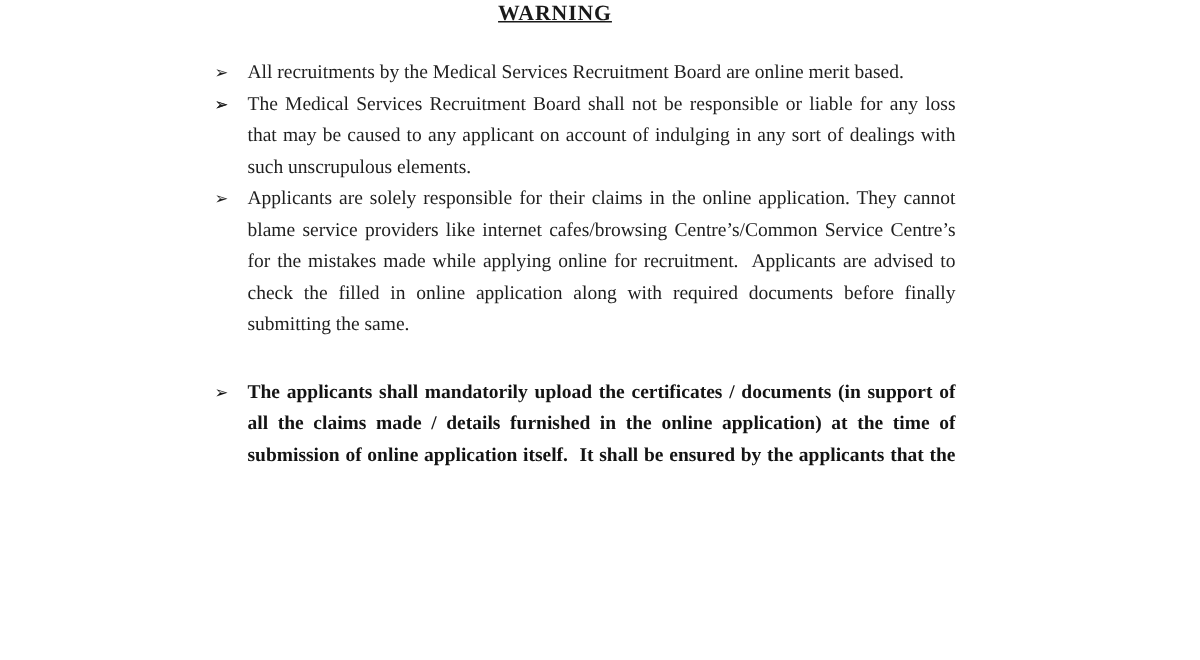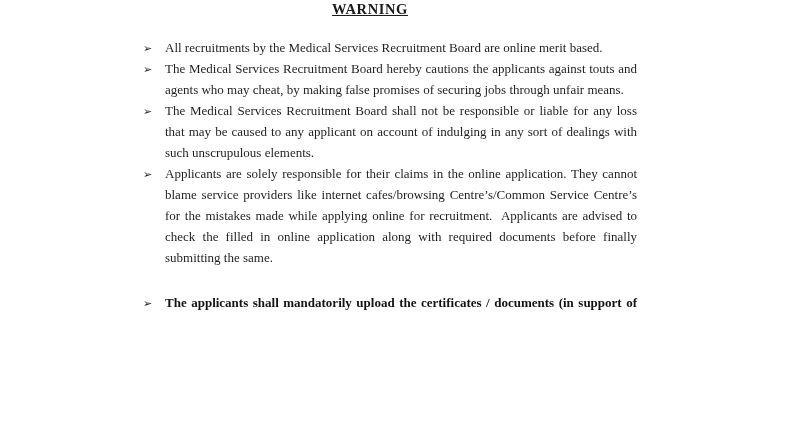--- a/index.html
+++ b/index.html
@@ -69,21 +69,20 @@
 
   <ul class="bullets">
 
     <li class="bullet-item">
       <span class="marker">➢</span>
       <span class="text">All recruitments by the Medical Services Recruitment Board are online merit based.</span>
     </li>
 
     <li class="bullet-item">
       <span class="marker">➢</span>
-      <span class="text">The Medical Services Recruitment Board hereby cautions the applicants against touts and agents who may cheat, by making false promises of securing jobs through unfair means.</span>
     </li>
 
     <li class="bullet-item">
       <span class="marker">➢</span>
       <span class="text">The Medical Services Recruitment Board shall not be responsible or liable for any loss that may be caused to any applicant on account of indulging in any sort of dealings with such unscrupulous elements.</span>
     </li>
 
     <li class="bullet-item">
       <span class="marker">➢</span>
       <span class="text">Applicants are solely responsible for their claims in the online application. They cannot blame service providers like internet cafes/browsing Centre’s/Common Service Centre’s for the mistakes made while applying online for recruitment.&nbsp; Applicants are advised to check the filled in online application along with required documents before finally submitting the same.</span>

